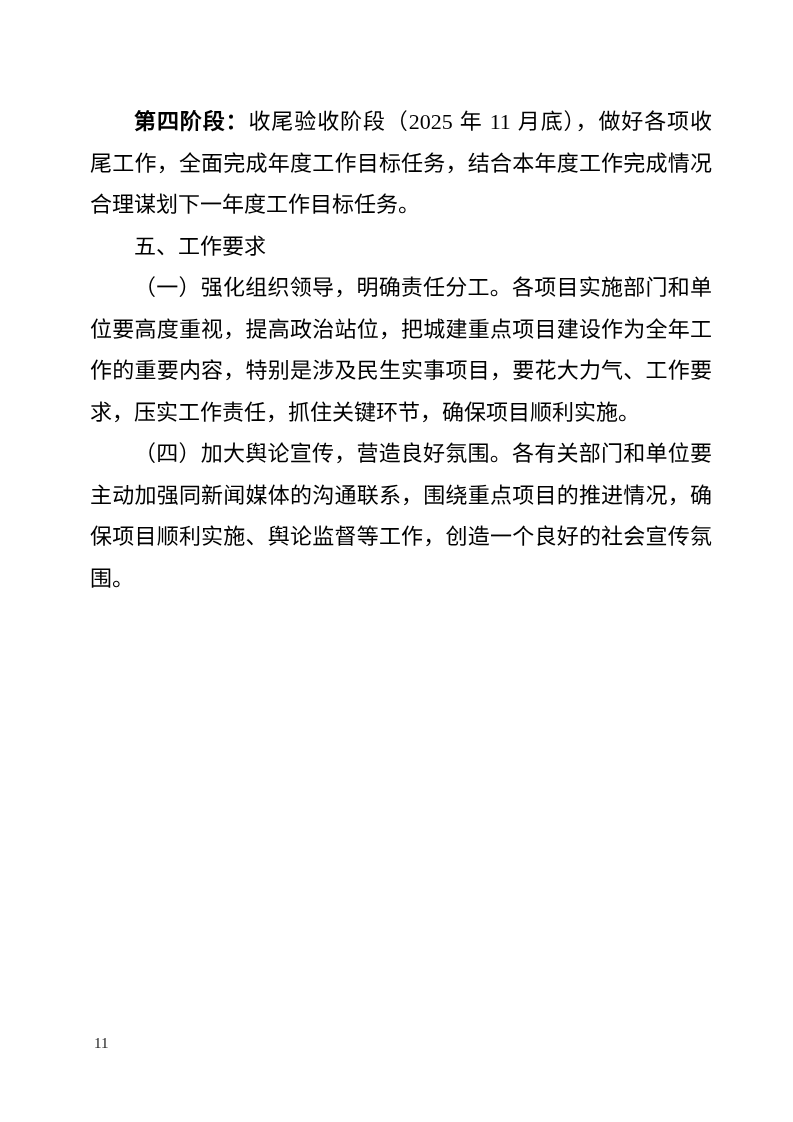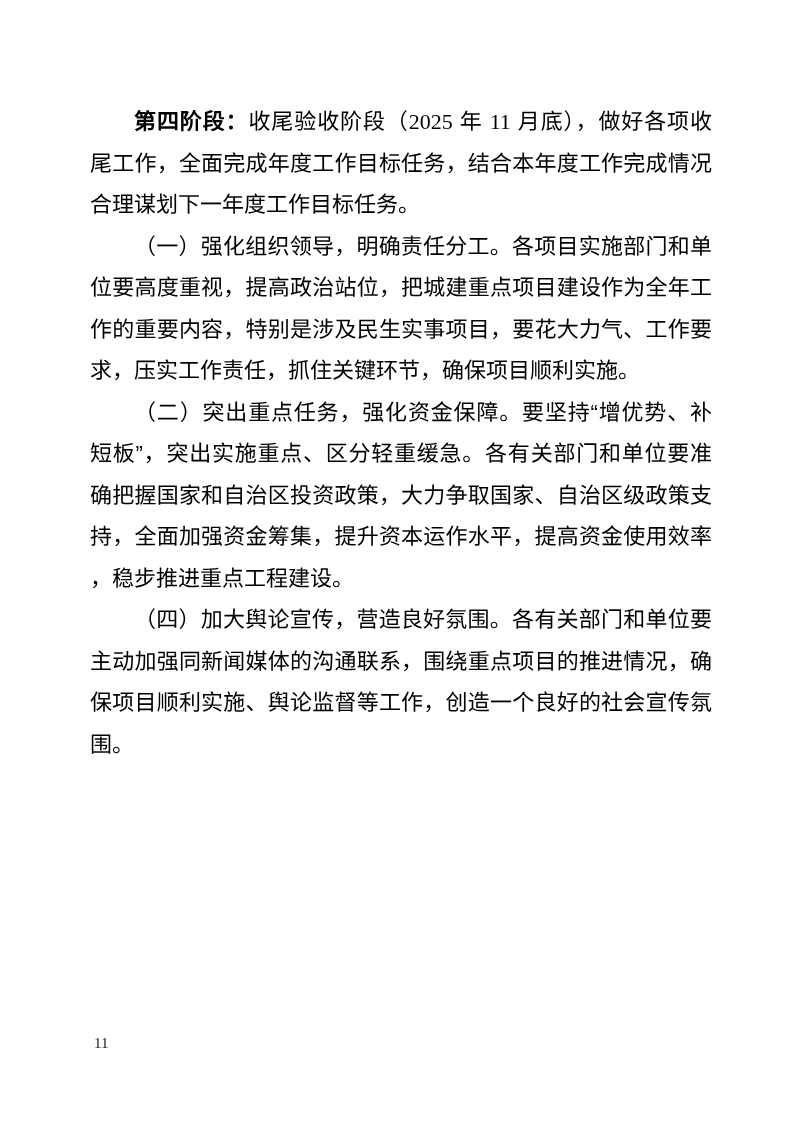--- a/index.html
+++ b/index.html
@@ -50,24 +50,24 @@
   }
 </style>
 </head>
 <body>
 
 <div class="page">
   <main class="content">
 
     <p class="para"><span class="lead-bold"></span><span class="lead-bold">第四阶段：</span><span>收尾验收阶段（</span><span class="latin">2025</span><span> 年 </span><span class="latin">11</span><span> 月底），做好各项收尾工作，全面完成年度工作目标任务，结合本年度工作完成情况合理谋划下一年度工作目标任务。</span></p>
 
+    <p class="para">五、工作要求</p>
 
     <p class="para">（一）强化组织领导，明确责任分工。各项目实施部门和单位要高度重视，提高政治站位，把城建重点项目建设作为全年工作的重要内容，特别是涉及民生实事项目，要花大力气、工作要求，压实工作责任，抓住关键环节，确保项目顺利实施。</p>
 
-    <p class="para">（二）突出重点任务，强化资金保障。要坚持“增优势、补短板”，突出实施重点、区分轻重缓急。各有关部门和单位要准确把握国家和自治区投资政策，大力争取国家、自治区级政策支持，全面加强资金筹集，提升资本运作水平，提高资金使用效率，稳步推进重点工程建设。</p>
 
 
     <p class="para">（四）加大舆论宣传，营造良好氛围。各有关部门和单位要主动加强同新闻媒体的沟通联系，围绕重点项目的推进情况，确保项目顺利实施、舆论监督等工作，创造一个良好的社会宣传氛围。</p>
 
   </main>
 
   <div class="page-number">11</div>
 </div>
 
 </body></html>

